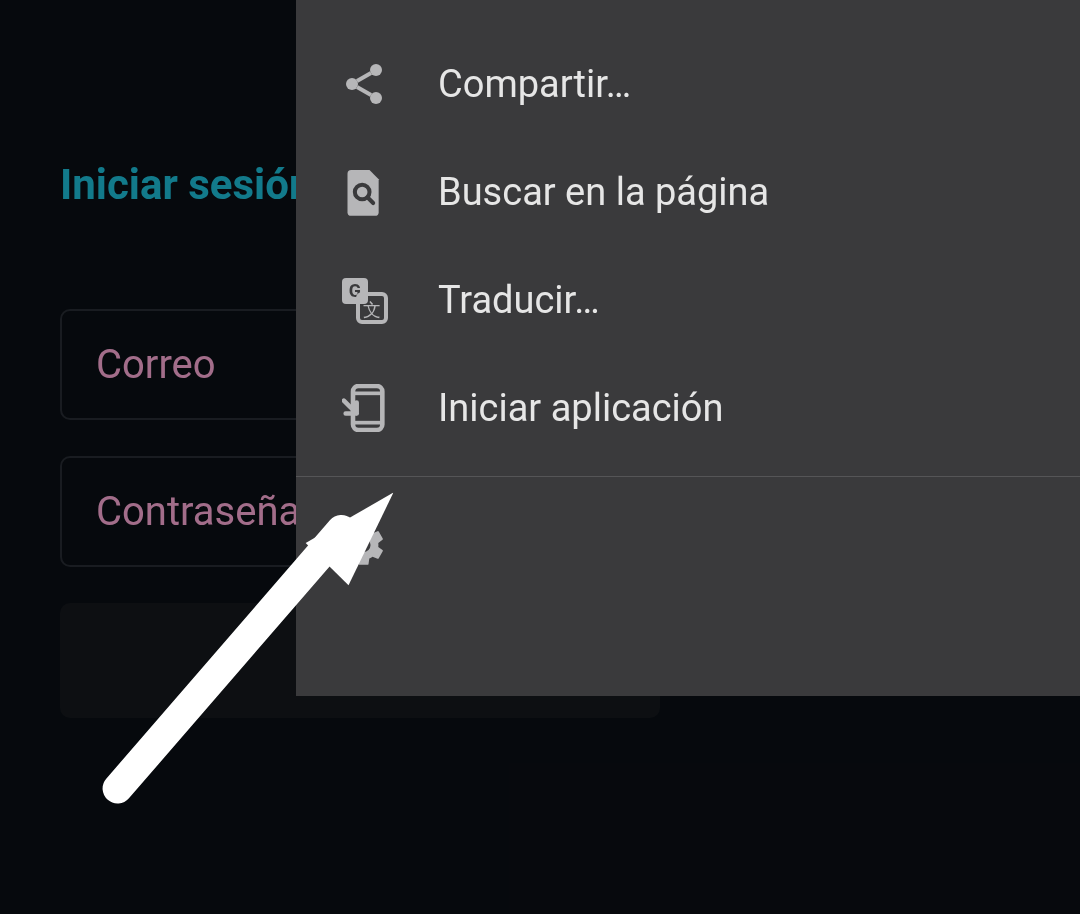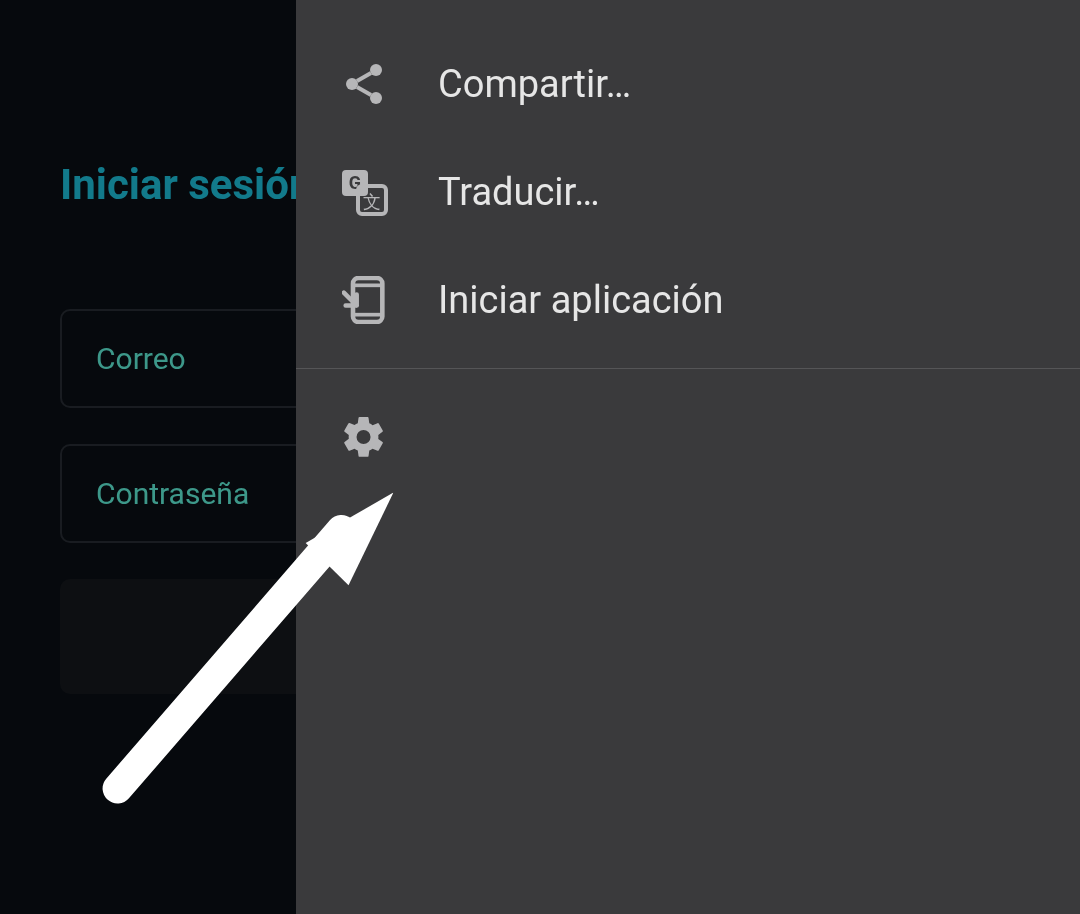--- a/index.html
+++ b/index.html
@@ -31,22 +31,22 @@
       margin-bottom: 100px;
     }
     .input-field {
       border: 2px solid #272c33;
       border-radius: 10px;
       padding: 30px 34px;
       margin-bottom: 36px;
       width: 600px;
     }
     .input-field span {
-      color: #5eead4;
-      font-size: 30px;
+      color: #f9a8d4;
+      font-size: 40px;
     }
     .submit-btn {
       margin-top: 36px;
       width: 600px;
       height: 115px;
       background: #14181d;
       border-radius: 10px;
     }
     .overlay-dim {
       position: absolute;
@@ -54,21 +54,21 @@
       left: 0;
       width: 100%;
       height: 100%;
       background: rgba(0,0,0,0.35);
     }
     .menu {
       position: absolute;
       top: 0;
       left: 296px;
       width: 784px;
-      height: 914px;
+      height: 696px;
       background: #3a3a3c;
       padding: 30px 0 0 0;
     }
     .menu-item {
       display: flex;
       align-items: center;
       padding: 30px 44px;
       gap: 50px;
       color: #e6e6e6;
       font-size: 38px;
@@ -136,20 +136,30 @@
         <circle cx="18" cy="5" r="3" fill="#b6b6b8" stroke="none"></circle>
         <circle cx="6" cy="12" r="3" fill="#b6b6b8" stroke="none"></circle>
         <circle cx="18" cy="19" r="3" fill="#b6b6b8" stroke="none"></circle>
         <line x1="8.5" y1="10.5" x2="15.5" y2="6.5" stroke="#b6b6b8" stroke-width="2"></line>
         <line x1="8.5" y1="13.5" x2="15.5" y2="17.5" stroke="#b6b6b8" stroke-width="2"></line>
       </svg>
     </div>
     <span class="label">Compartir…</span>
   </div>
 
+  <div class="menu-item">
+    <div class="icon-wrap">
+      <svg width="44" height="48" viewBox="0 0 24 26" fill="none">
+        <path d="M5 1 h10 l5 5 v18 a2 2 0 0 1 -2 2 h-13 a2 2 0 0 1 -2 -2 v-21 a2 2 0 0 1 2 -2 z" fill="#b6b6b8"></path>
+        <circle cx="11" cy="13" r="4" fill="none" stroke="#3a3a3c" stroke-width="2.2"></circle>
+        <line x1="14" y1="16" x2="17" y2="19" stroke="#3a3a3c" stroke-width="2.2" stroke-linecap="round"></line>
+      </svg>
+    </div>
+    <span class="label">Buscar en la página</span>
+  </div>
 
   <div class="menu-item">
     <div class="icon-wrap">
       <svg width="48" height="48" viewBox="0 0 24 24" fill="none">
         <rect x="1" y="1" width="13" height="13" rx="2" fill="#b6b6b8"></rect>
         <text x="7.5" y="10.5" font-size="9" font-weight="700" fill="#3a3a3c" text-anchor="middle">G</text>
         <rect x="9" y="9" width="14" height="14" rx="2" fill="none" stroke="#b6b6b8" stroke-width="2"></rect>
         <text x="16" y="20" font-size="9" fill="#b6b6b8" text-anchor="middle">文</text>
       </svg>
     </div>

